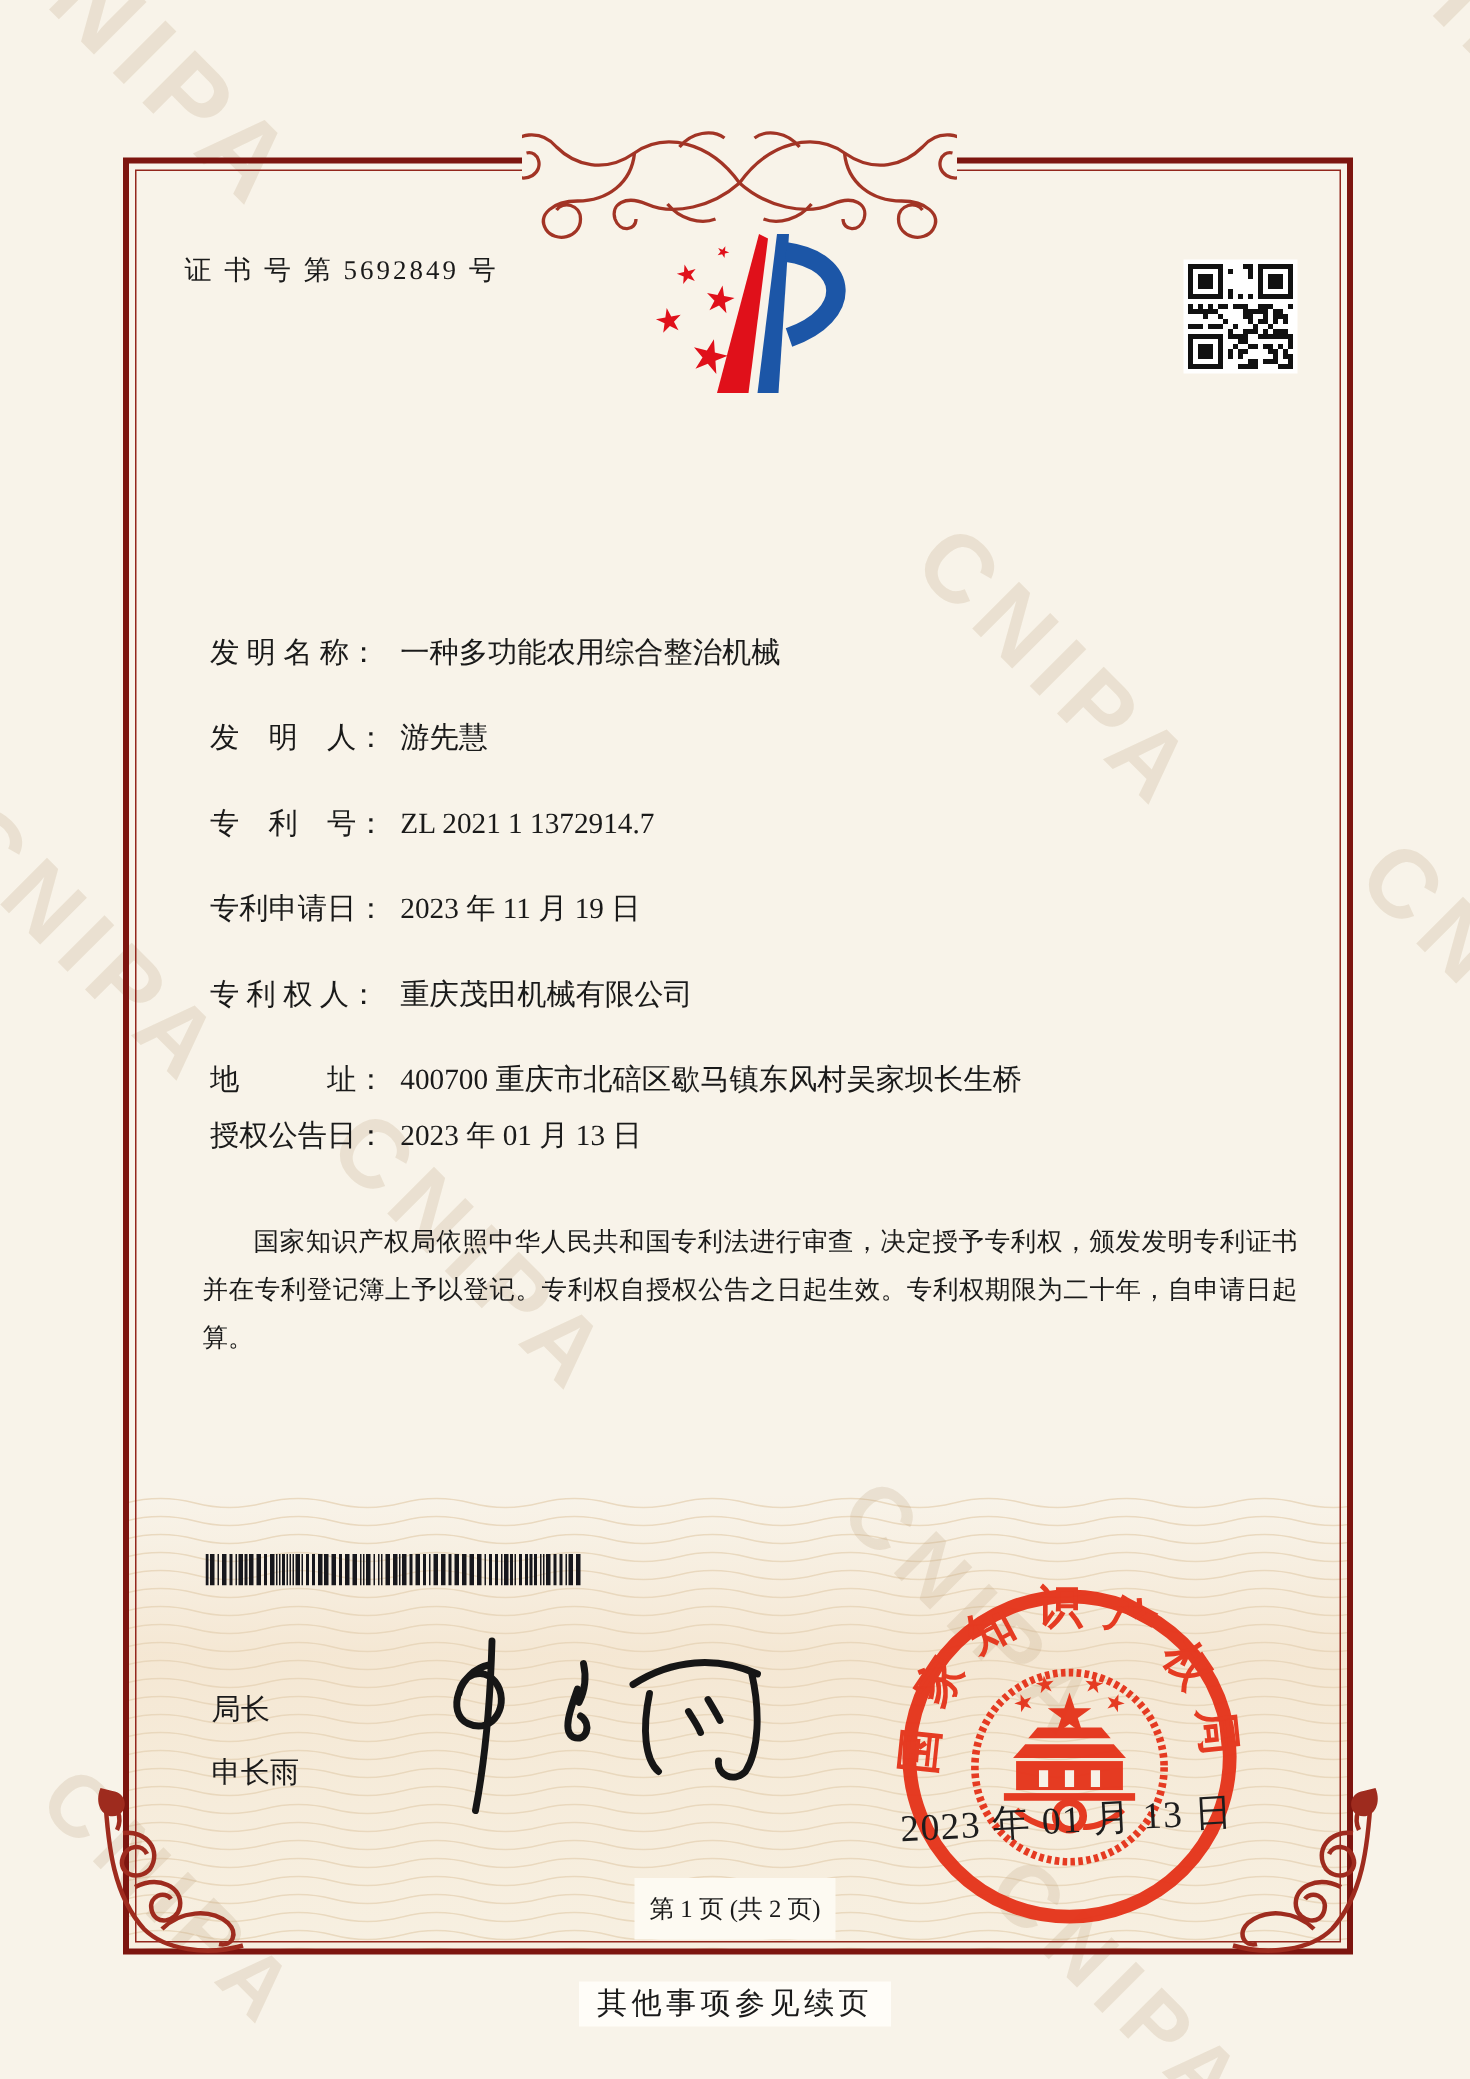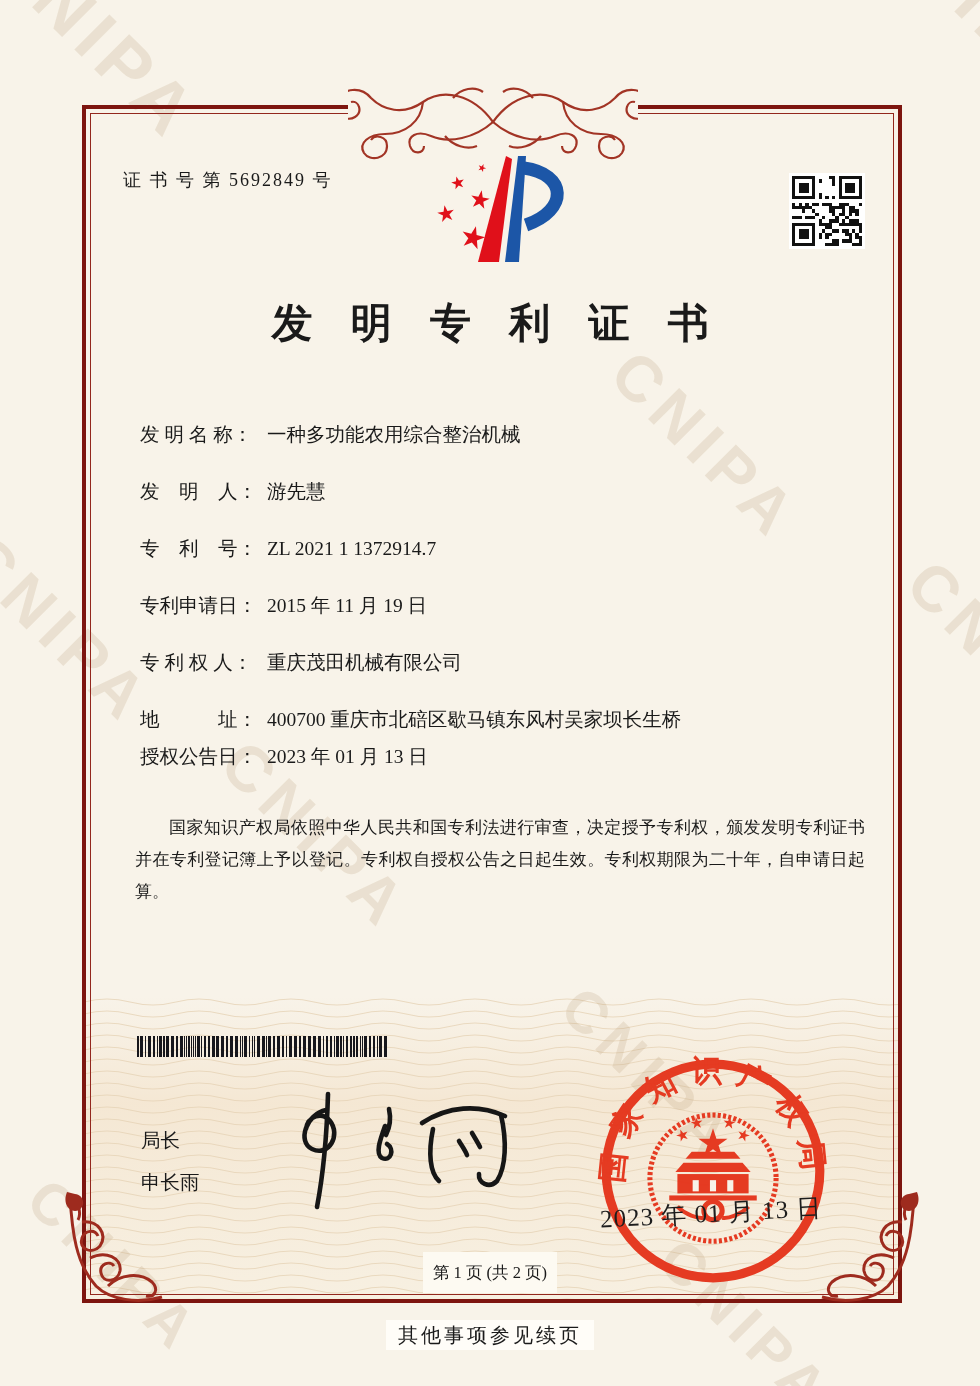--- a/index.html
+++ b/index.html
@@ -397,37 +397,36 @@
           <rect x="10" y="20" width="1" height="1" fill="#111"></rect>
           <rect x="11" y="20" width="1" height="1" fill="#111"></rect>
           <rect x="12" y="20" width="1" height="1" fill="#111"></rect>
           <rect x="13" y="20" width="1" height="1" fill="#111"></rect>
           <rect x="18" y="20" width="1" height="1" fill="#111"></rect>
           <rect x="19" y="20" width="1" height="1" fill="#111"></rect>
           <rect x="20" y="20" width="1" height="1" fill="#111"></rect>
         </svg>
     </div>
 
-    <div class="title">发 明 专 利 证 书</div>
 
     <div class="field-row" style="top:421px">
       <span class="lab">发 明 名 称：</span>
       <span class="val">一种多功能农用综合整治机械</span>
     </div>
     <div class="field-row" style="top:478px">
       <span class="lab">发　明　人：</span>
       <span class="val">游先慧</span>
     </div>
     <div class="field-row" style="top:535px">
       <span class="lab">专　利　号：</span>
       <span class="val">ZL 2021 1 1372914.7</span>
     </div>
     <div class="field-row" style="top:592px">
       <span class="lab">专利申请日：</span>
-      <span class="val">2015 年 11 月 19 日</span>
+      <span class="val">2023 年 11 月 19 日</span>
     </div>
     <div class="field-row" style="top:649px">
       <span class="lab">专 利 权 人：</span>
       <span class="val">重庆茂田机械有限公司</span>
     </div>
     <div class="field-row" style="top:706px">
       <span class="lab">地　　　址：</span>
       <span class="val">400700  重庆市北碚区歇马镇东风村吴家坝长生桥</span>
     </div>
     <div class="field-row" style="top:743px;width:740px">

